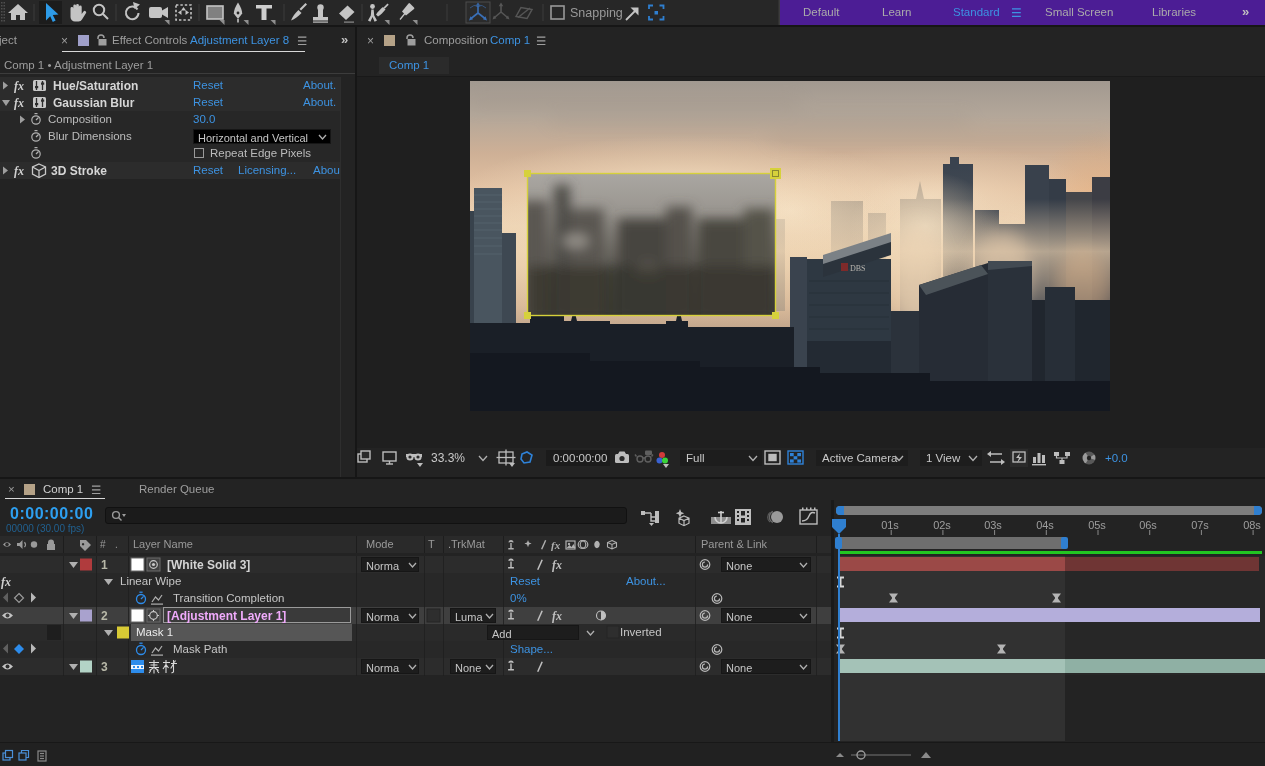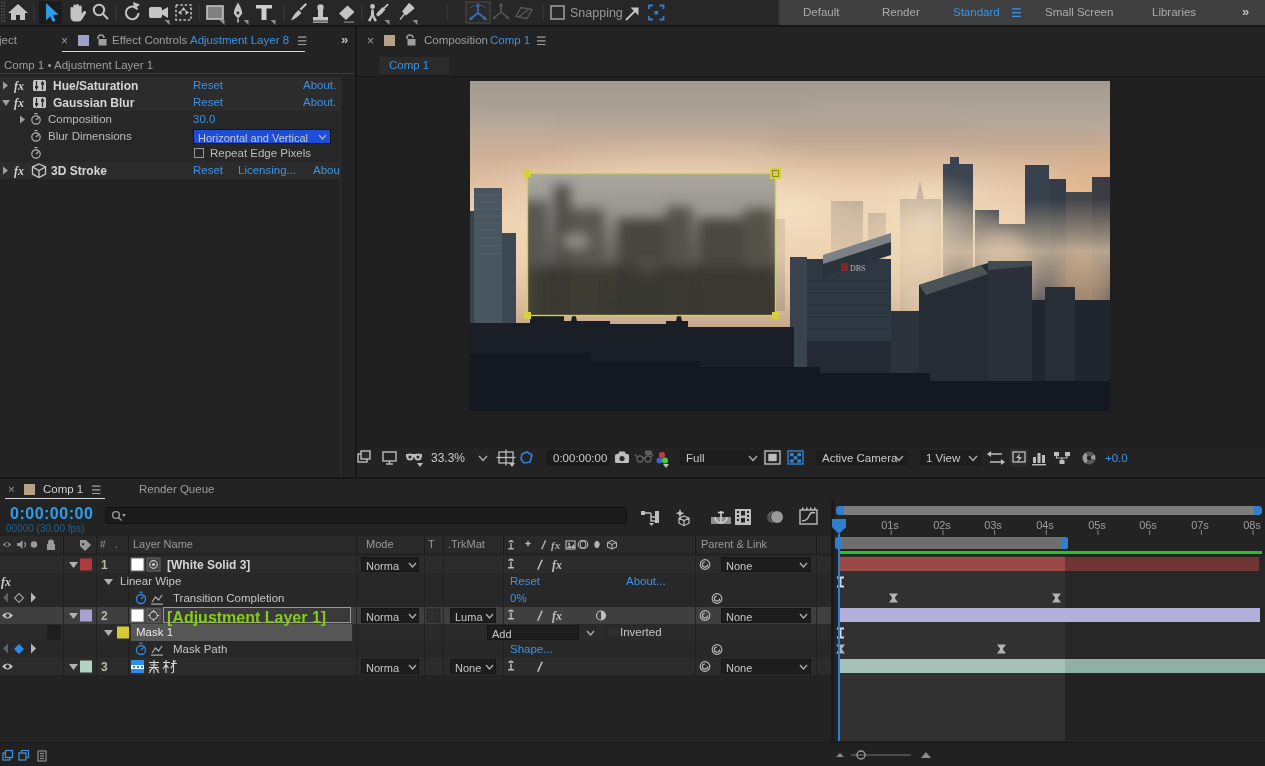--- a/index.html
+++ b/index.html
@@ -149,23 +149,23 @@
             <path d="M649 9 V5.5 H653"></path>
             <path d="M659.5 5.5 H663.5 V9"></path>
             <path d="M663.5 16 v3.5 H659.5"></path>
             <path d="M653 19.5 H649 V16"></path>
           </g>
 <rect x="654.5" y="11" width="3.5" height="3.5" fill="#2f7fd0"></rect>
 </g>
 </svg>
 </div>
 
-<div class="abs" style="left:780px;top:0;width:485px;height:25px;background:#404040">
+<div class="abs" style="left:780px;top:0;width:485px;height:25px;background:#4c1d95">
   <span class="abs" style="left:23px;top:6px;color:#ababab">Default</span>
-  <span class="abs" style="left:102px;top:6px;color:#ababab">Render</span>
+  <span class="abs" style="left:102px;top:6px;color:#ababab">Learn</span>
   <span class="abs" style="left:173px;top:6px;color:#3d93e2">Standard</span>
   <span class="abs" style="left:231px;top:6px;color:#3d93e2;font-size:12px">☰</span>
   <span class="abs" style="left:265px;top:6px;color:#ababab">Small Screen</span>
   <span class="abs" style="left:372px;top:6px;color:#ababab">Libraries</span>
   <span class="abs" style="left:462px;top:4px;color:#c0c0c0;font-size:13px;font-weight:bold">»</span>
 </div>
 <div class="abs" style="left:0;top:25px;width:1265px;height:2px;background:#161616"></div>
 
 <div class="abs" id="fxpanel" style="left:0;top:27px;width:355px;height:450px;background:#232323">
 
@@ -242,21 +242,21 @@
   </svg>
   <span class="abs" style="left:53px;top:52px;font-weight:bold;font-size:12px;color:#d6d6d6">Hue/Saturation</span>
   <span class="abs" style="left:193px;top:52px;color:#3d93e2">Reset</span>
   <span class="abs" style="left:303px;top:52px;color:#3d93e2">About.</span>
   <span class="abs" style="left:53px;top:69px;font-weight:bold;font-size:12px;color:#d6d6d6">Gaussian Blur</span>
   <span class="abs" style="left:193px;top:69px;color:#3d93e2">Reset</span>
   <span class="abs" style="left:303px;top:69px;color:#3d93e2">About.</span>
   <span class="abs" style="left:48px;top:86px;color:#bcbcbc">Composition</span>
   <span class="abs" style="left:193px;top:86px;color:#3d93e2">30.0</span>
   <span class="abs" style="left:48px;top:103px;color:#bcbcbc">Blur Dimensions</span>
-  <div class="ddbox" style="left:193px;top:102px;width:138px;height:15px;background:#1d4ed8">Horizontal and Vertical</div>
+  <div class="ddbox" style="left:193px;top:102px;width:138px;height:15px;background:#000000">Horizontal and Vertical</div>
   <svg class="abs" style="left:318px;top:107px" width="9" height="6" viewBox="0 0 9 6">
         <path d="M1 1 L4.5 5 L8 1" stroke="#b0b0b0" stroke-width="1.3" fill="none"></path>
       </svg>
   <div class="abs" style="left:194px;top:121px;width:10px;height:10px;border:1.5px solid #9a9a9a"></div>
   <span class="abs" style="left:210px;top:120px;color:#bcbcbc">Repeat Edge Pixels</span>
   <span class="abs" style="left:51px;top:137px;font-weight:bold;font-size:12px;color:#d6d6d6">3D Stroke</span>
   <span class="abs" style="left:193px;top:137px;color:#3d93e2">Reset</span>
   <span class="abs" style="left:238px;top:137px;color:#3d93e2">Licensing...</span>
   <span class="abs" style="left:313px;top:137px;color:#3d93e2">Abou</span>
   <div class="abs" style="left:340px;top:50px;width:1px;height:400px;background:#2e2e2e"></div>
@@ -841,21 +841,21 @@
         <path d="M163 106.5 h7 M166 104 v13 M166 108.5 l-3 4.5 M166 108.5 l2.5 3.5 M171 107.5 h6 M173.5 104 v12 l-2 1 M173.5 108 l-2.8 4.5 M175.5 104.5 l-1.2 2"></path>
       </g>
     </svg>
     <span class="abs" style="left:167px;top:79px;font-weight:bold;font-size:12px;color:#d4d4d4">[White Solid 3]</span>
     <span class="abs" style="left:120px;top:96px;color:#c6c6c6">Linear Wipe</span>
     <span class="abs" style="left:510px;top:96px;color:#3d93e2">Reset</span>
     <span class="abs" style="left:626px;top:96px;color:#3d93e2">About...</span>
     <span class="abs" style="left:173px;top:113px;color:#c6c6c6">Transition Completion</span>
     <span class="abs" style="left:510px;top:113px;color:#3d93e2">0%</span>
     <div class="abs" style="left:163px;top:128px;width:188px;height:16px;border:1px solid #9a9a9a;background:#3a3a3a"></div>
-    <span class="abs" style="left:167px;top:130px;font-weight:bold;font-size:16px;color:#84cc16">[Adjustment Layer 1]</span>
+    <span class="abs" style="left:167px;top:130px;font-weight:bold;font-size:12px;color:#f0abfc">[Adjustment Layer 1]</span>
     <span class="abs" style="left:136px;top:147px;color:#ececec">Mask 1</span>
     <div class="ddbox" style="left:487px;top:146px;width:92px;height:15px">Add</div>
     <svg class="abs" style="left:586px;top:151px" width="9" height="6" viewBox="0 0 9 6">
           <path d="M1 1 L4.5 5 L8 1" stroke="#b0b0b0" stroke-width="1.3" fill="none"></path>
         </svg>
     <span class="abs" style="left:620px;top:147px;color:#c6c6c6">Inverted</span>
     <span class="abs" style="left:173px;top:164px;color:#c6c6c6">Mask Path</span>
     <span class="abs" style="left:510px;top:164px;color:#3d93e2">Shape...</span>
 
     <div class="ddbox" style="left:361px;top:78px;width:58px;height:15px">Norma</div>

